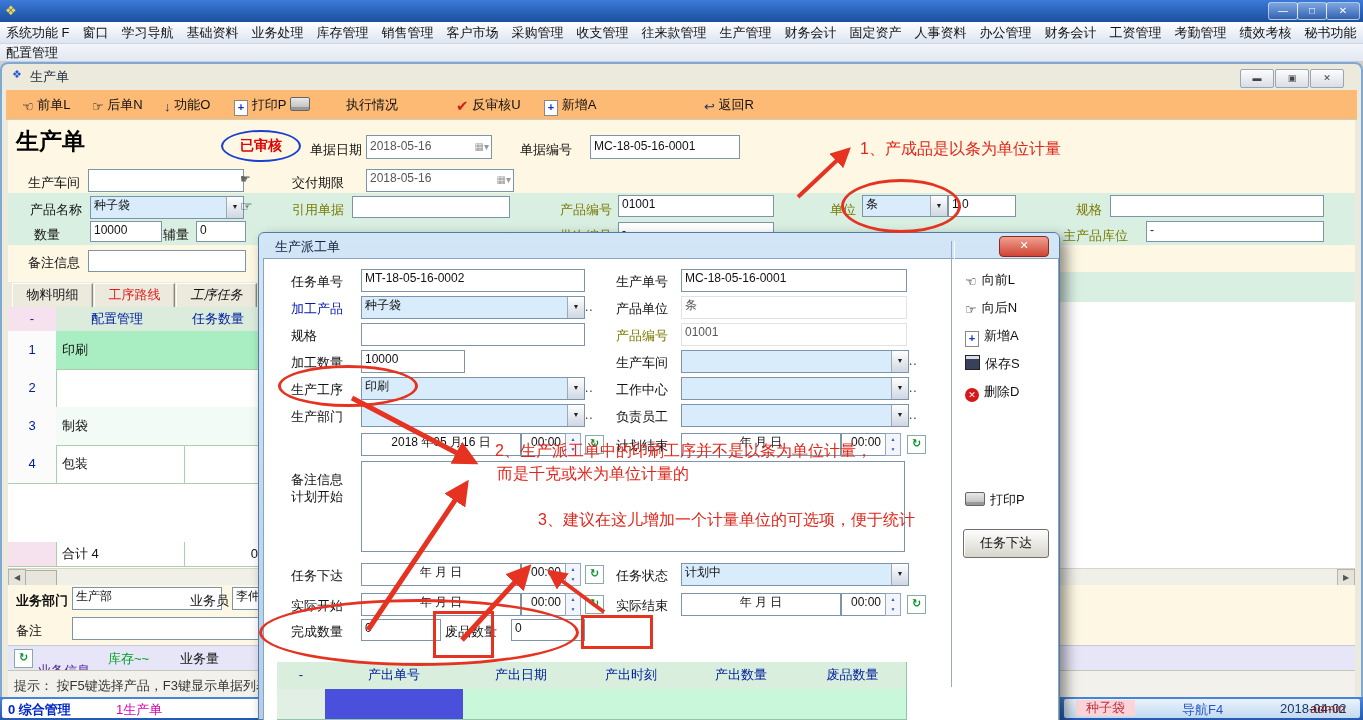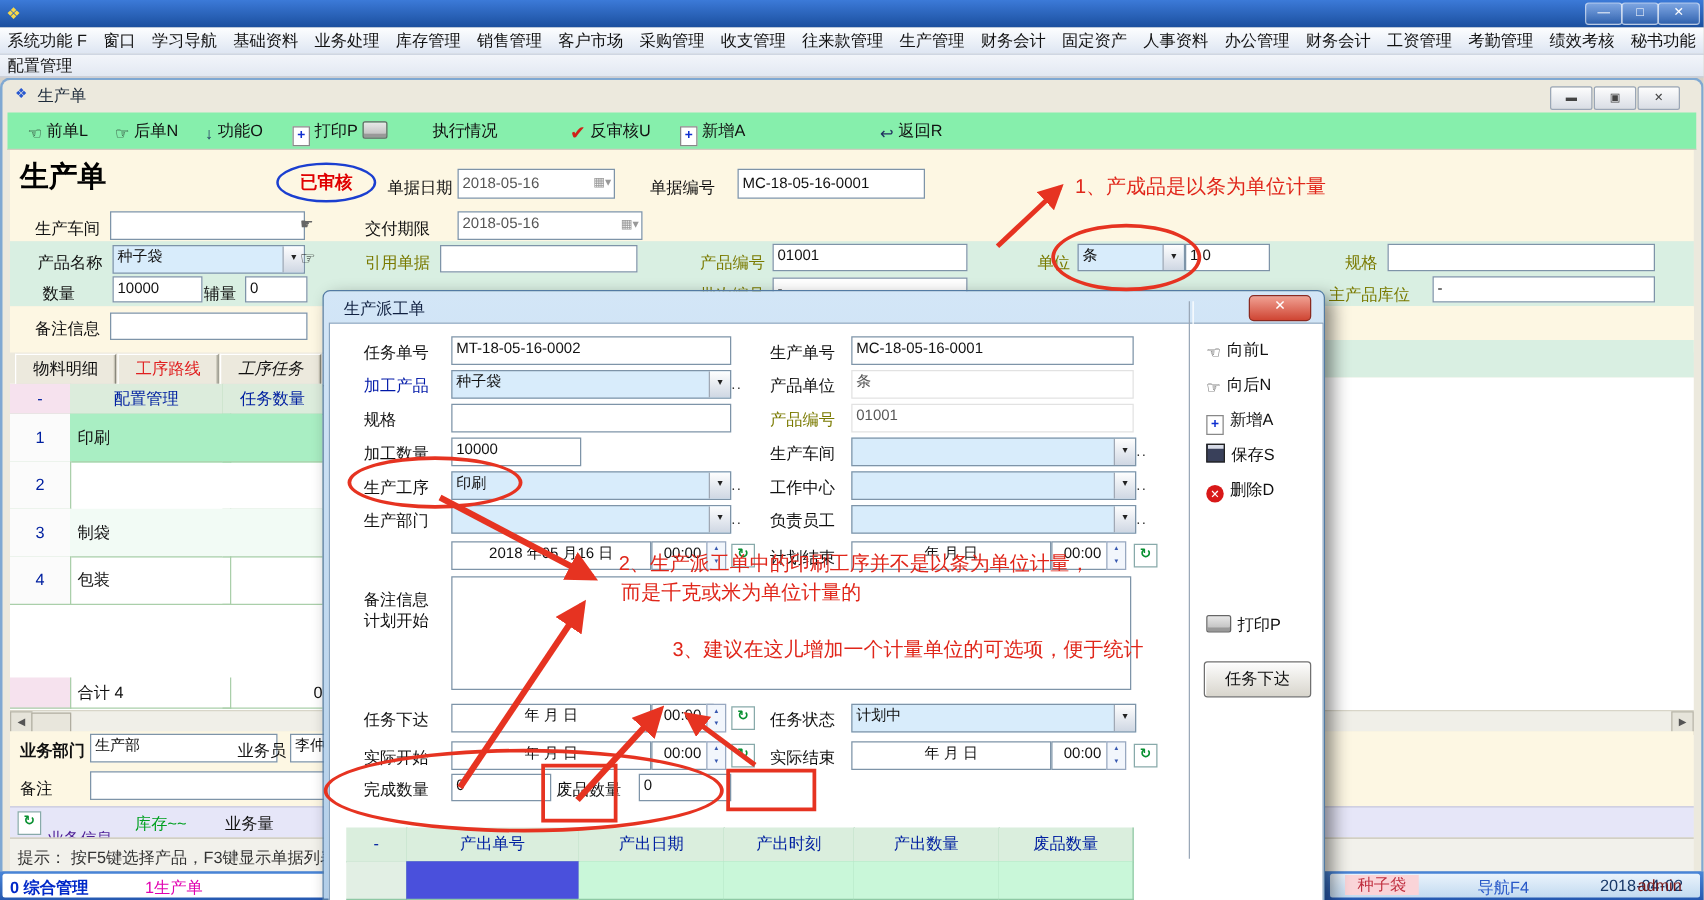--- a/index.html
+++ b/index.html
@@ -19,21 +19,21 @@
   #menubar2{left:0;top:44px;width:1363px;height:18px;background:linear-gradient(#f2f5fa,#e2e8f2);
             display:flex;align-items:center;padding-left:6px;border-bottom:1px solid #c8cedc;}
   .mitem{white-space:nowrap;cursor:default;}
   
   #mdi{left:0;top:62px;width:1363px;height:635px;border:2px solid #7fa8d2;border-bottom:none;
        border-radius:8px 8px 0 0;background:#ece9dd;}
   #mdi-title{left:10px;top:68px;height:20px;color:#1d2a3a;}
   .mdibtn{position:absolute;top:69px;width:32px;height:17px;border:1px solid #9aa6b6;border-radius:2px;
           background:linear-gradient(#fdfdfd,#d9dde5);color:#444;font-size:9px;text-align:center;line-height:16px;}
   
-  #toolbar{left:6px;top:90px;width:1351px;height:30px;background:#86efac;border-bottom:1px solid #cfccbe;}
+  #toolbar{left:6px;top:90px;width:1351px;height:30px;background:#fdba74;border-bottom:1px solid #cfccbe;}
   .tbi{position:absolute;top:6px;height:18px;line-height:18px;white-space:nowrap;cursor:default;}
   .ico{display:inline-block;vertical-align:-2px;}
   
   .band{left:8px;width:1347px;}
   #band-cream{top:120px;height:73px;background:#fdf7e3;}
   #band-green{top:193px;height:52px;background:#d9efe2;}
   #band-cream2{top:245px;height:37px;background:#fdf7e3;}
   #rb-cream{left:1056px;top:245px;width:299px;height:27px;background:#fdf7e3;}
   #rb-green{left:1056px;top:272px;width:299px;height:30px;background:#d9efe2;}
   #rb-white{left:1056px;top:302px;width:299px;height:266px;background:#fff;}

